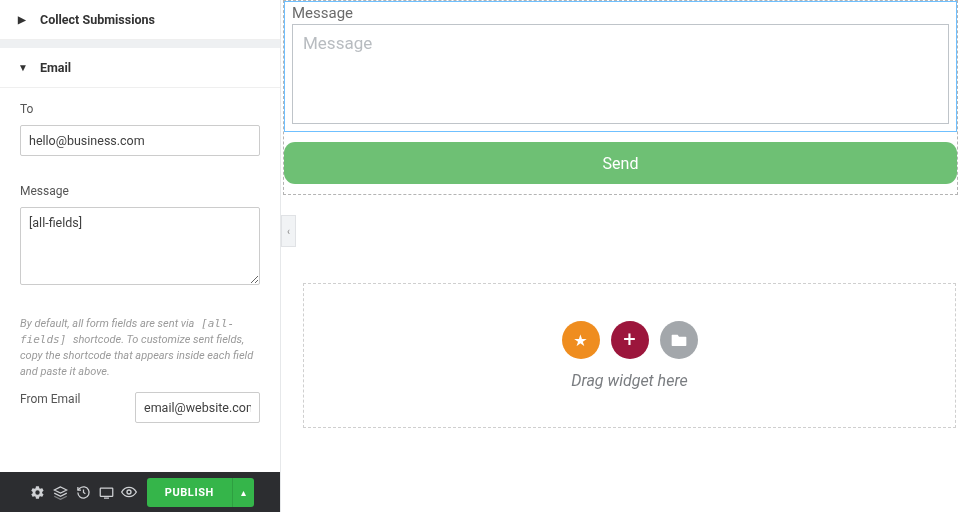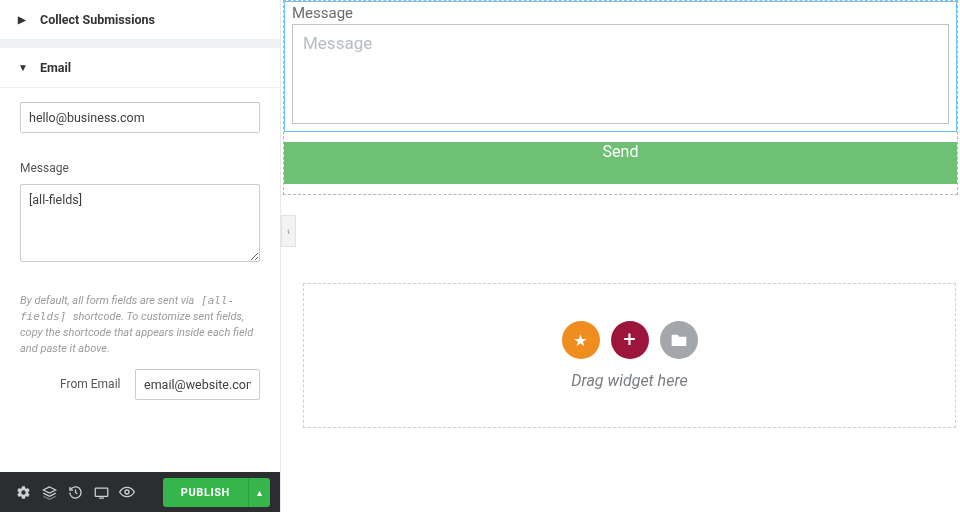--- a/index.html
+++ b/index.html
@@ -10,38 +10,38 @@
   .sidebar-scroll { flex: 1; overflow: hidden; position: relative; }
   .section-head { display: flex; align-items: center; padding: 12px 18px; font-size: 12.5px; font-weight: 700; color: #333; background: #fff; border-bottom: 1px solid #efefef; }
   .section-head .tri { width: 14px; display: inline-block; margin-right: 8px; font-size: 10px; color: #333; }
   .divider-band { height: 8px; background: #eef0f2; }
   .panel { padding: 14px 20px 4px 20px; }
   .label { font-size: 12px; color: #555; margin-bottom: 9px; display: block; }
   .input, .textarea { width: 100%; border: 1px solid #ccc; border-radius: 2px; font-size: 12.5px; color: #404040; padding: 7px 8px; background: #fff; outline: none; }
   .textarea { height: 78px; resize: vertical; }
   .help { font-size: 11px; color: #9a9a9a; font-style: italic; line-height: 1.45; margin-top: 27px; margin-bottom: 12px; }
   .help .code { font-family: Menlo, Consolas, monospace; font-style: italic; }
-  .row-inline { display: flex; align-items: center; justify-content: space-between; margin-top: 6px; margin-left: 40px; }
+  .row-inline { display: flex; align-items: flex-start; justify-content: space-between; margin-top: 6px; }
   .row-inline .label-inline { font-size: 12px; color: #555; }
   .row-inline .input { width: 125px; }
-  .bottom-bar { height: 40px; background: #2c2d30; display: flex; align-items: center; padding: 0 10px; }
+  .bottom-bar { height: 40px; background: #2c2d30; display: flex; align-items: center; padding: 0 26px; }
   .bottom-bar .icon-btn { width: 26px; height: 28px; display: flex; align-items: center; justify-content: center; color: #cfd1d4; font-size: 14px; cursor: pointer; }
   .bottom-bar .spacer { flex: 1; }
   .publish-wrap { display: flex; margin-left: 6px; }
   .publish-btn { background: #35b54a; color: #fff; font-size: 11px; font-weight: 700; letter-spacing: 0.6px; padding: 8px 18px; border: none; border-radius: 3px 0 0 3px; cursor: pointer; }
   .publish-more { background: #35b54a; color: #fff; width: 22px; display: flex; align-items: center; justify-content: center; border-left: 1px solid rgba(0,0,0,0.12); border-radius: 0 3px 3px 0; font-size: 10px; cursor: pointer; }
   
   .collapse-handle { position: absolute; left: 281px; top: 215px; width: 15px; height: 32px; background: #f1f3f5; border: 1px solid #e0e2e5; display: flex; align-items: center; justify-content: center; font-size: 10px; color: #888; cursor: pointer; z-index: 5; }
   
   .canvas { flex: 1; position: relative; background: #fff; padding: 0 0 0 10px; }
   .widget-container { position: absolute; left: 2px; top: 0; right: 2px; border: 1px dashed #b4b4b4; background: #fff; padding: 0 0 10px 0; }
   .field-wrap { border: 1px solid #6fc0ff; background: #fff; padding: 0 7px 7px 7px; margin: 0 0 10px 0; }
   .field-top-label { font-size: 15px; color: #6b6b6b; padding: 2px 0 2px 0; }
   .msg-area { border: 1px solid #bfc4c9; height: 100px; padding: 8px 10px; font-size: 17px; color: #b8bcc0; }
-  .send-btn { width: 100%; height: 42px; background: #6ec074; color: #fff; font-size: 16px; display: flex; justify-content: center; }
+  .send-btn { width: 100%; height: 42px; background: #6ec074; color: #fff; font-size: 16px; display: flex; align-items: center; justify-content: center; border-radius: 11px; }
   .dropzone { position: absolute; left: 22px; right: 4px; top: 283px; bottom: 84px; border: 1px dashed #cfcfcf; display: flex; align-items: center; justify-content: center; }
   .drop-content { display: flex; flex-direction: column; align-items: center; }
   .circles { display: flex; gap: 11px; margin-bottom: 12px; }
   .circle { width: 38px; height: 38px; border-radius: 50%; display: flex; align-items: center; justify-content: center; color: #fff; cursor: pointer; }
   .c-orange { background: #ef8d1f; }
   .c-maroon { background: #9c163c; }
   .c-grey { background: #a3a7ab; }
   .drop-text { font-size: 16px; color: #7a7d81; font-style: italic; }
   svg { display: block; }
 </style>
@@ -56,20 +56,21 @@
         <span class="tri">▶</span>
         <span>Collect Submissions</span>
       </div>
       <div class="divider-band"></div>
 
       <div class="section-head">
         <span class="tri">▼</span>
         <span>Email</span>
       </div>
       <div class="panel">
+        <label class="label">To</label>
         <input class="input" value="hello@business.com" style="">
         <div style="height:14px"></div>
         <div style="height:14px"></div>
         <label class="label">Message</label>
         <textarea class="textarea" style="">[all-fields]</textarea>
         <div class="help">
           <span>By default, all form fields are sent via</span><span class="code"> [all-fields] </span><span>shortcode. To customize sent fields, copy the shortcode that appears inside each field and paste it above.</span>
         </div>
         <div class="row-inline">
           <span class="label-inline">From Email</span>

